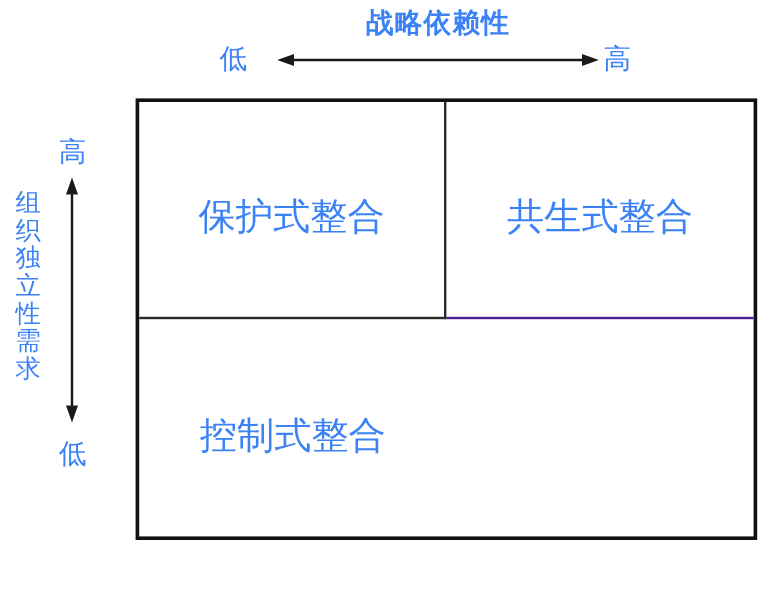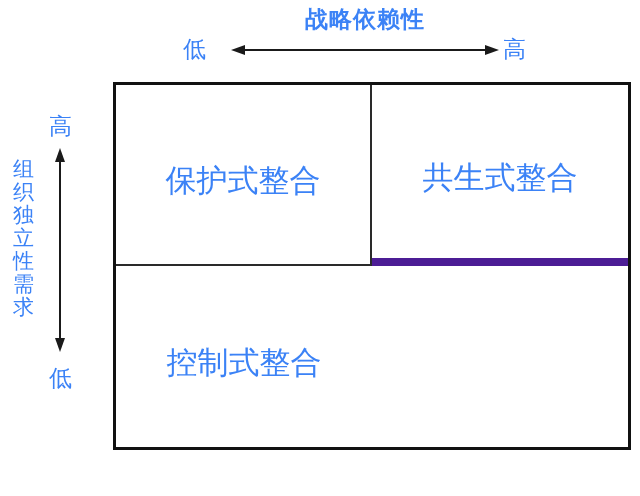--- a/index.html
+++ b/index.html
@@ -92,21 +92,21 @@
     background: #ffffff;
   }
   .cell {
     display: flex;
     align-items: center;
     justify-content: center;
     padding-top: 12px;
     box-sizing: border-box;
   }
   .cell.tl { border-right: 2px solid #2a2a2a; border-bottom: 2px solid #2a2a2a; }
-  .cell.tr { border-bottom: 8px solid #4c1d95; }
+  .cell.tr { border-bottom: 2px solid #4c1d95; }
   .cell.bl { border-right: 2px solid #2a2a2a; }
   .quadrant-label {
     font-size: 31px;
     letter-spacing: 0;
     white-space: nowrap;
   }
 </style>
 </head>
 <body>
 

